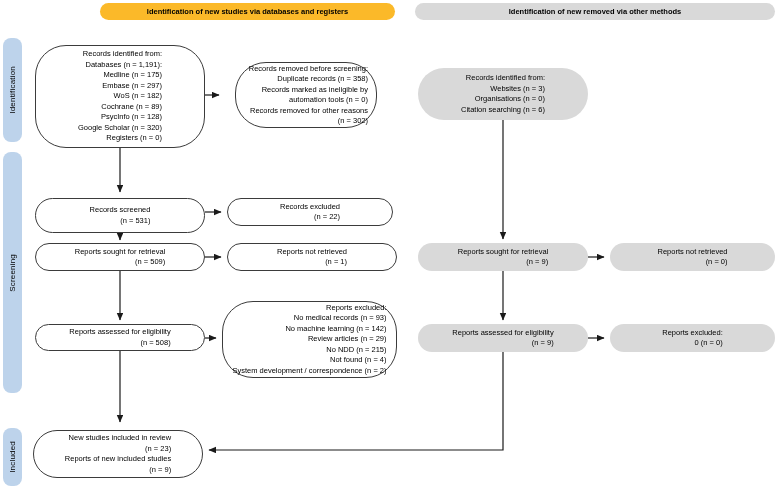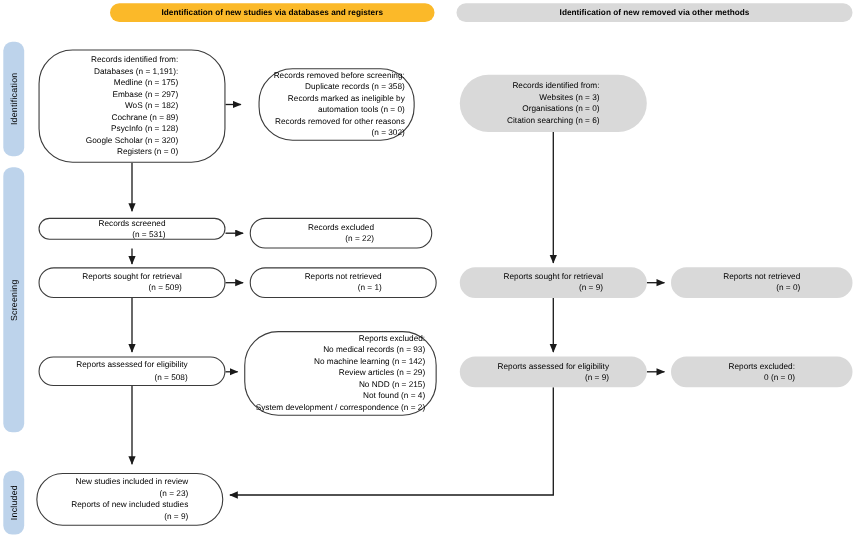--- a/index.html
+++ b/index.html
@@ -108,21 +108,21 @@
 Cochrane (n = 89)
 PsycInfo (n = 128)
 Google Scholar (n = 320)
 Registers (n = 0)</div>
 
   <div class="box white" style="left:235px;top:62px;width:142px;height:66px;">Records removed before screening:
 Duplicate records (n = 358)
 Records marked as ineligible by automation tools (n = 0)
 Records removed for other reasons (n = 302)</div>
 
-  <div class="box white" style="left:35px;top:198px;width:170px;height:20px;">Records screened
+  <div class="box white" style="left:35px;top:198px;width:170px;height:35px;">Records screened
 (n = 531)</div>
 
   <div class="box white" style="left:227px;top:198px;width:166px;height:28px;">Records excluded
 (n = 22)</div>
 
   <div class="box white" style="left:35px;top:243px;width:170px;height:28px;">Reports sought for retrieval
 (n = 509)</div>
 
   <div class="box white" style="left:227px;top:243px;width:170px;height:28px;">Reports not retrieved
 (n = 1)</div>

